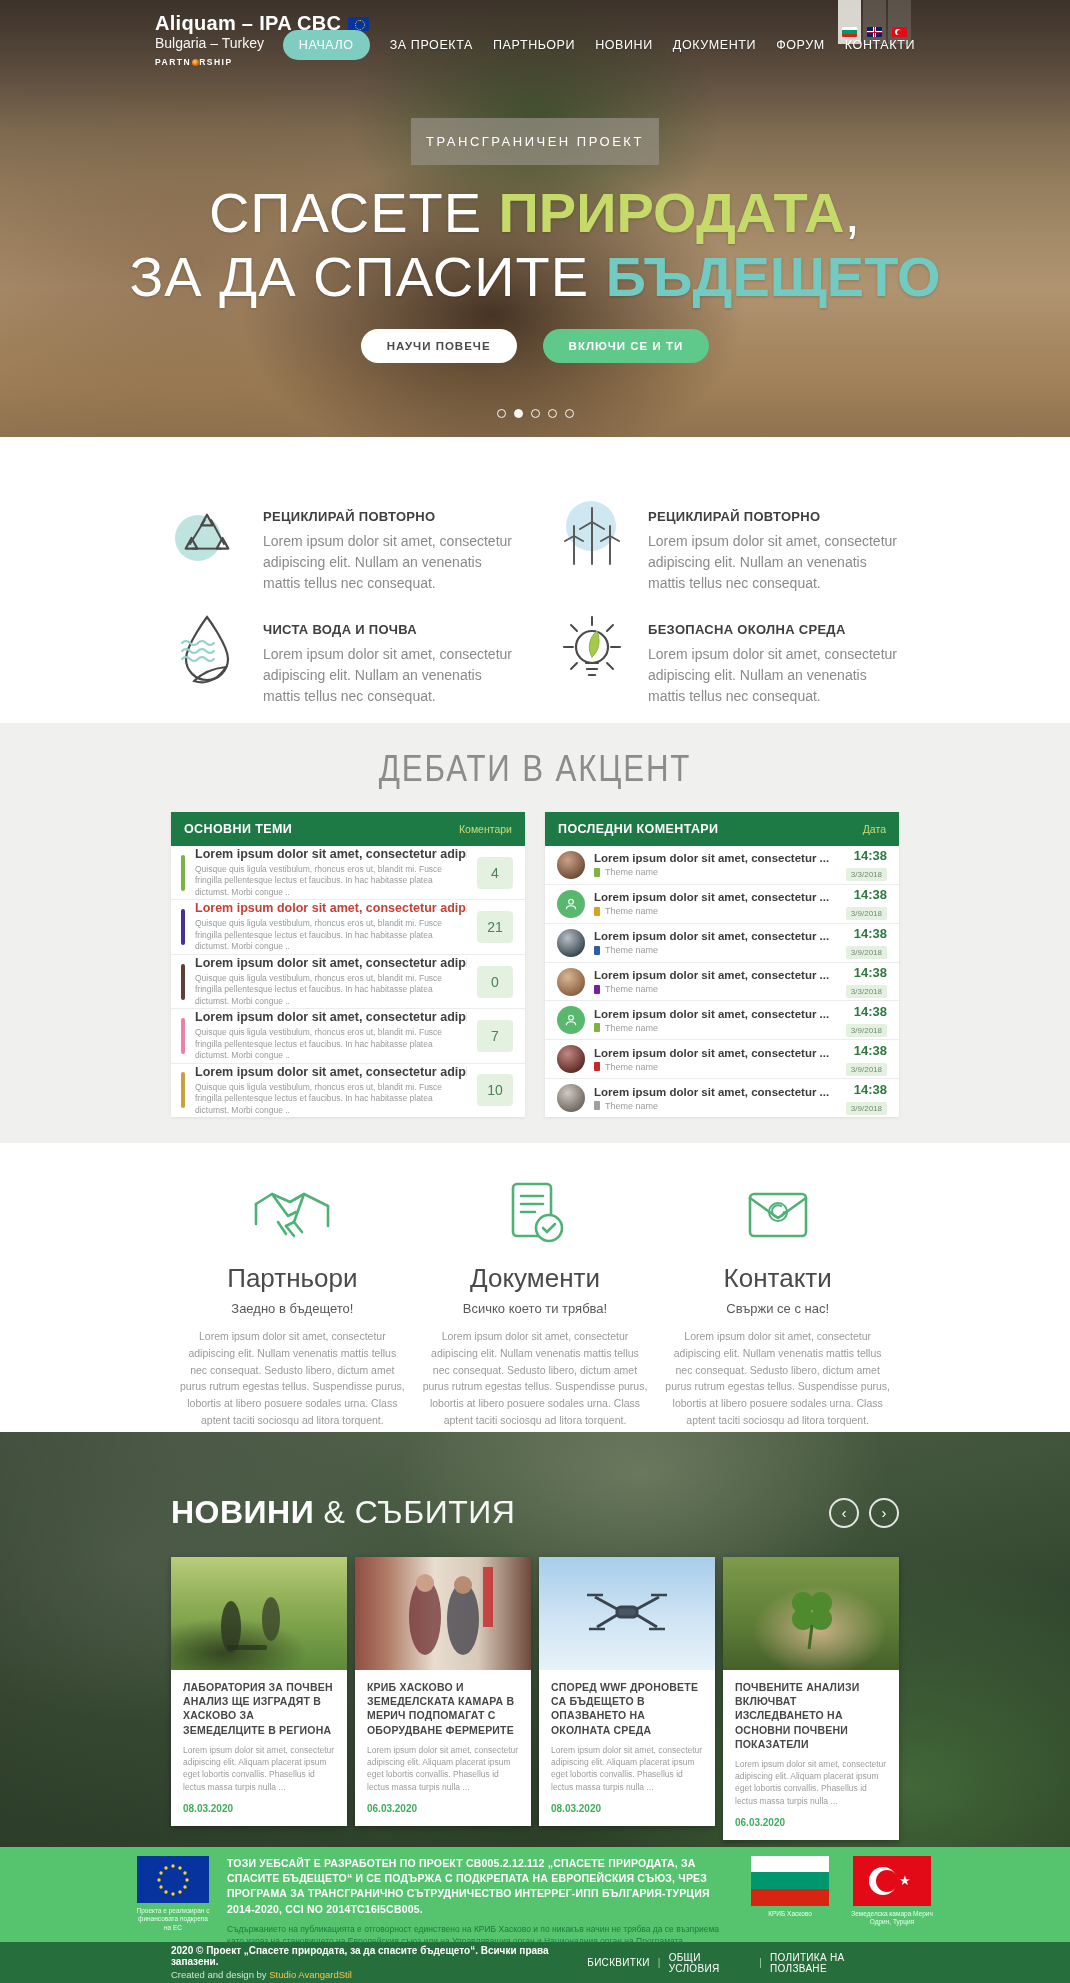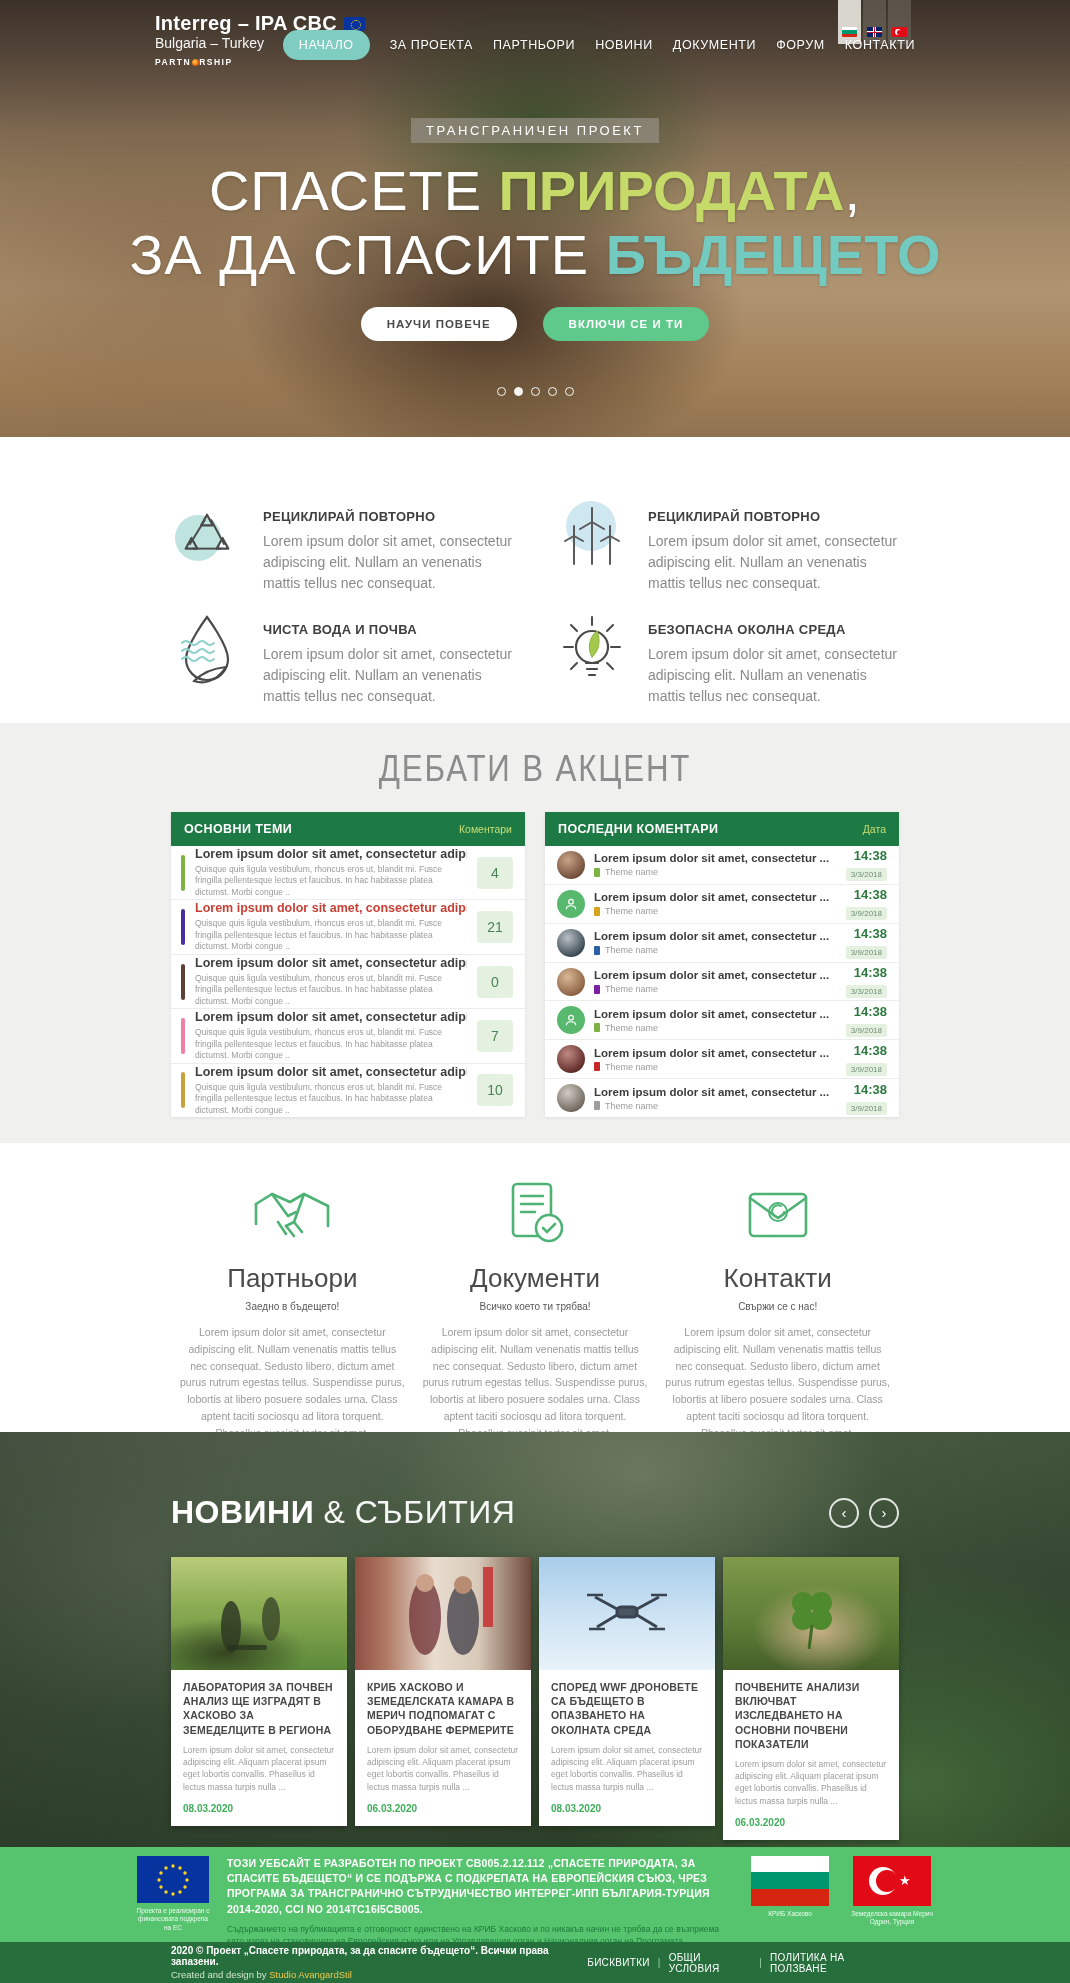--- a/index.html
+++ b/index.html
@@ -38,21 +38,21 @@
   .flag-bg { background:linear-gradient(180deg,#fff 33%,#00966e 33%,#00966e 66%,#d62612 66%); }
   .flag-uk { background:#012169; }
   .flag-uk::before{content:'';position:absolute;inset:0;background:linear-gradient(0deg,transparent 40%,#fff 40%,#fff 60%,transparent 60%),linear-gradient(90deg,transparent 40%,#fff 40%,#fff 60%,transparent 60%);}
   .flag-uk::after{content:'';position:absolute;inset:0;background:linear-gradient(0deg,transparent 45%,#C8102E 45%,#C8102E 55%,transparent 55%),linear-gradient(90deg,transparent 45%,#C8102E 45%,#C8102E 55%,transparent 55%);}
   .flag-tr { background:#e30a17; }
   .flag-tr::before{content:'';position:absolute;left:3px;top:2px;width:6px;height:6px;border-radius:50%;background:#fff;}
   .flag-tr::after{content:'';position:absolute;left:5px;top:2.6px;width:5px;height:5px;border-radius:50%;background:#e30a17;}
 
   
   .hero-inner { text-align:center; padding-top:118px; }
-  .hero-badge { display:inline-block; background:rgba(150,143,132,.72); color:#fff; font-size:13px; letter-spacing:2.5px; padding:5px 15px;}
+  .hero-badge { display:inline-block; background:rgba(150,143,132,.72); color:#fff; font-size:13px; letter-spacing:2.5px; padding:16px 15px;}
   .hero-title { margin-top:16px; color:#fff; font-size:56px; line-height:64px; font-weight:400; letter-spacing:1px; text-shadow:0 1px 3px rgba(0,0,0,.2);}
   .hero-title .accent1 { color:#c6da69; font-weight:bold; letter-spacing:0; }
   .hero-title .accent2 { color:#72cac1; font-weight:bold; letter-spacing:0; }
   .hero-btns { margin-top:20px; display:flex; justify-content:center; gap:26px; }
   .btn { height:34px; border-radius:17px; padding:0 26px; font-size:11.5px; font-weight:bold; letter-spacing:1px; display:flex; align-items:center; cursor:pointer; border:none;}
   .btn-white { background:#fff; color:#4a4a4a; }
   .btn-green { background:#5ec98b; color:#fff; }
   .hero-dots { margin-top:46px; display:flex; justify-content:center; gap:8px;}
   .dot { width:9px; height:9px; border-radius:50%; border:1px solid #fff; cursor:pointer; opacity:.95;}
   .dot.active { background:#fff; }
@@ -103,21 +103,21 @@
   .comment-meta { text-align:right; flex:0 0 auto;}
   .comment-time { font-size:13px; font-weight:bold; color:#2d7a3f; }
   .comment-date { margin-top:3px; font-size:8px; color:#6f8d74; background:#e4f1e0; border-radius:2px; padding:2px 5px; display:inline-block;}
 
   
   .mid { height:289px; background:#fff; padding-top:30px; }
   .mid-grid { display:flex; }
   .mid-col { flex:1; text-align:center; padding:0 8px; }
   .mid-icon { height:82px; display:flex; align-items:center; justify-content:center; color:#4db274;}
   .mid-title { margin-top:8px; font-size:26px; color:#4a4a4a; font-weight:400;}
-  .mid-sub { margin-top:7px; font-size:10px; color:#585858; }
+  .mid-sub { margin-top:7px; font-size:13px; color:#585858; }
   .mid-text { margin:12px auto 0; font-size:10.5px; line-height:1.6; color:#9a9a9a; max-width:225px;}
 
   
   .news { height:415px; position:relative;
     background:
       radial-gradient(ellipse 400px 250px at 12% 30%, rgba(95,110,90,.8), rgba(95,110,90,0) 65%),
       radial-gradient(ellipse 500px 320px at 85% 85%, rgba(70,110,60,.85), rgba(70,110,60,0) 70%),
       radial-gradient(ellipse 350px 220px at 60% 10%, rgba(140,150,120,.5), rgba(140,150,120,0) 70%),
       linear-gradient(165deg, #5d6b57 0%, #45583f 35%, #32462f 65%, #24371f 100%);
   }
@@ -171,21 +171,21 @@
 </head>
 <body>
 
 <div class="page">
 
   <section class="hero">
     <div class="header">
       <div class="container">
         <div class="logo">
           <div class="logo-line1">
-              <span>Interreg – IPA CBC</span>
+              <span>Aliquam – IPA CBC</span>
               <span class="eu-mini"></span>
             </div>
           <div class="logo-line2">Bulgaria – Turkey</div>
           <div class="logo-line3">
               <span>PARTN</span>
               <span class="p-dot"></span>
               <span>RSHIP</span>
             </div>
         </div>
         <div class="langs">

